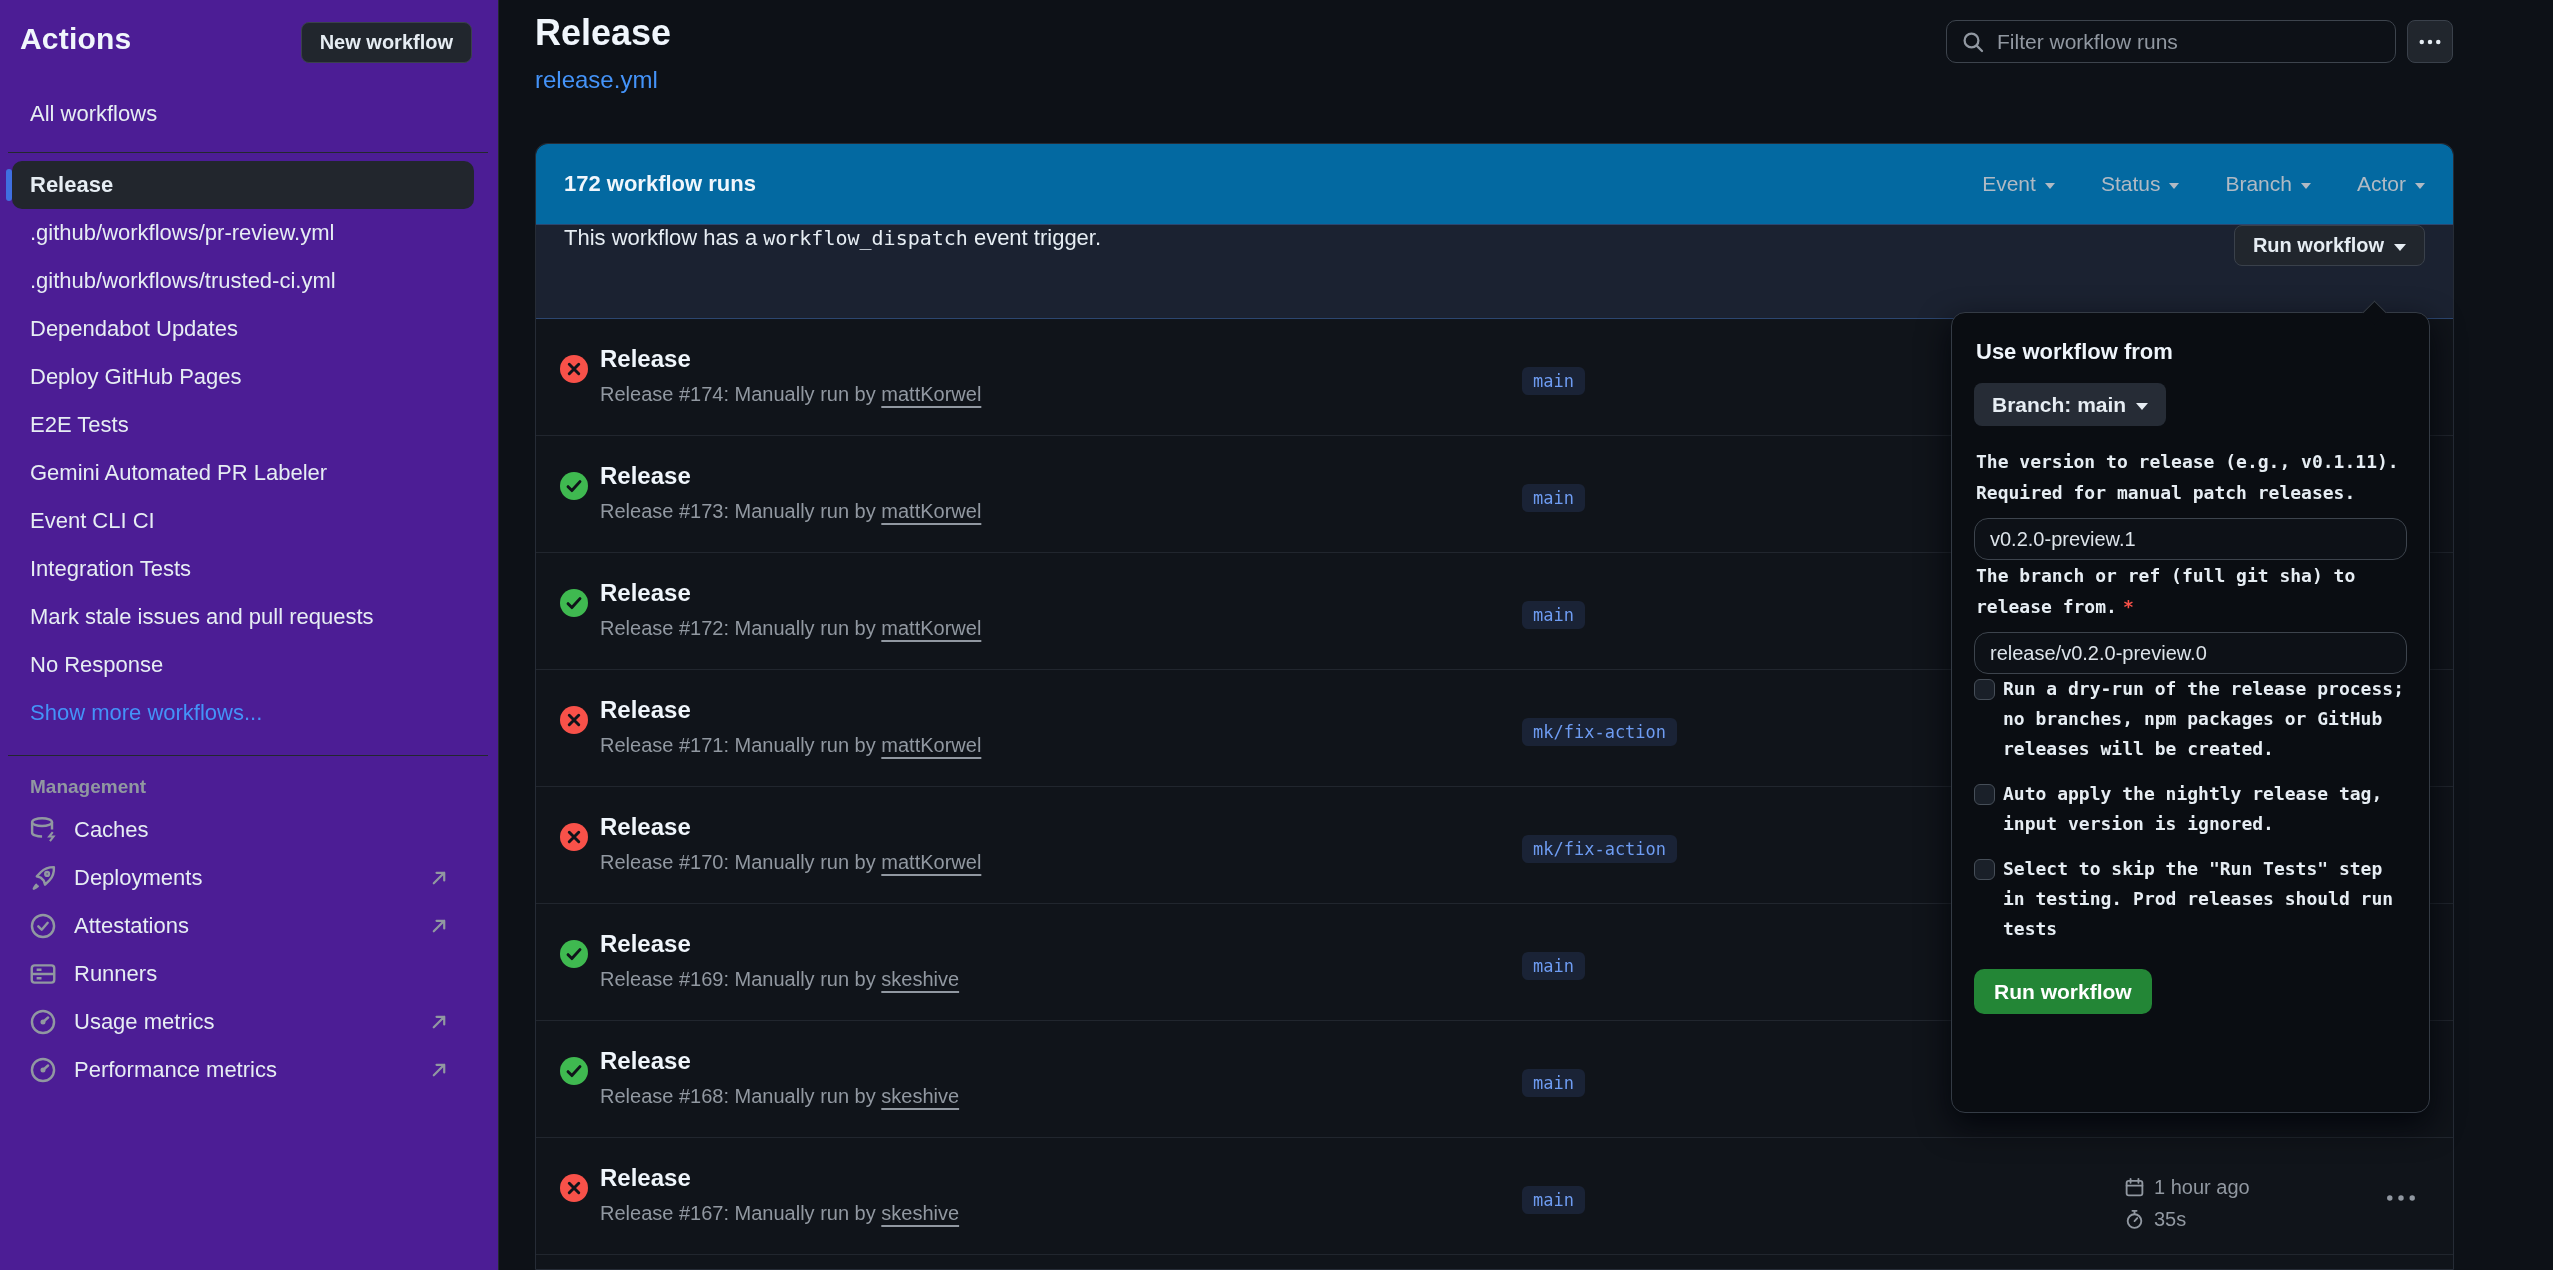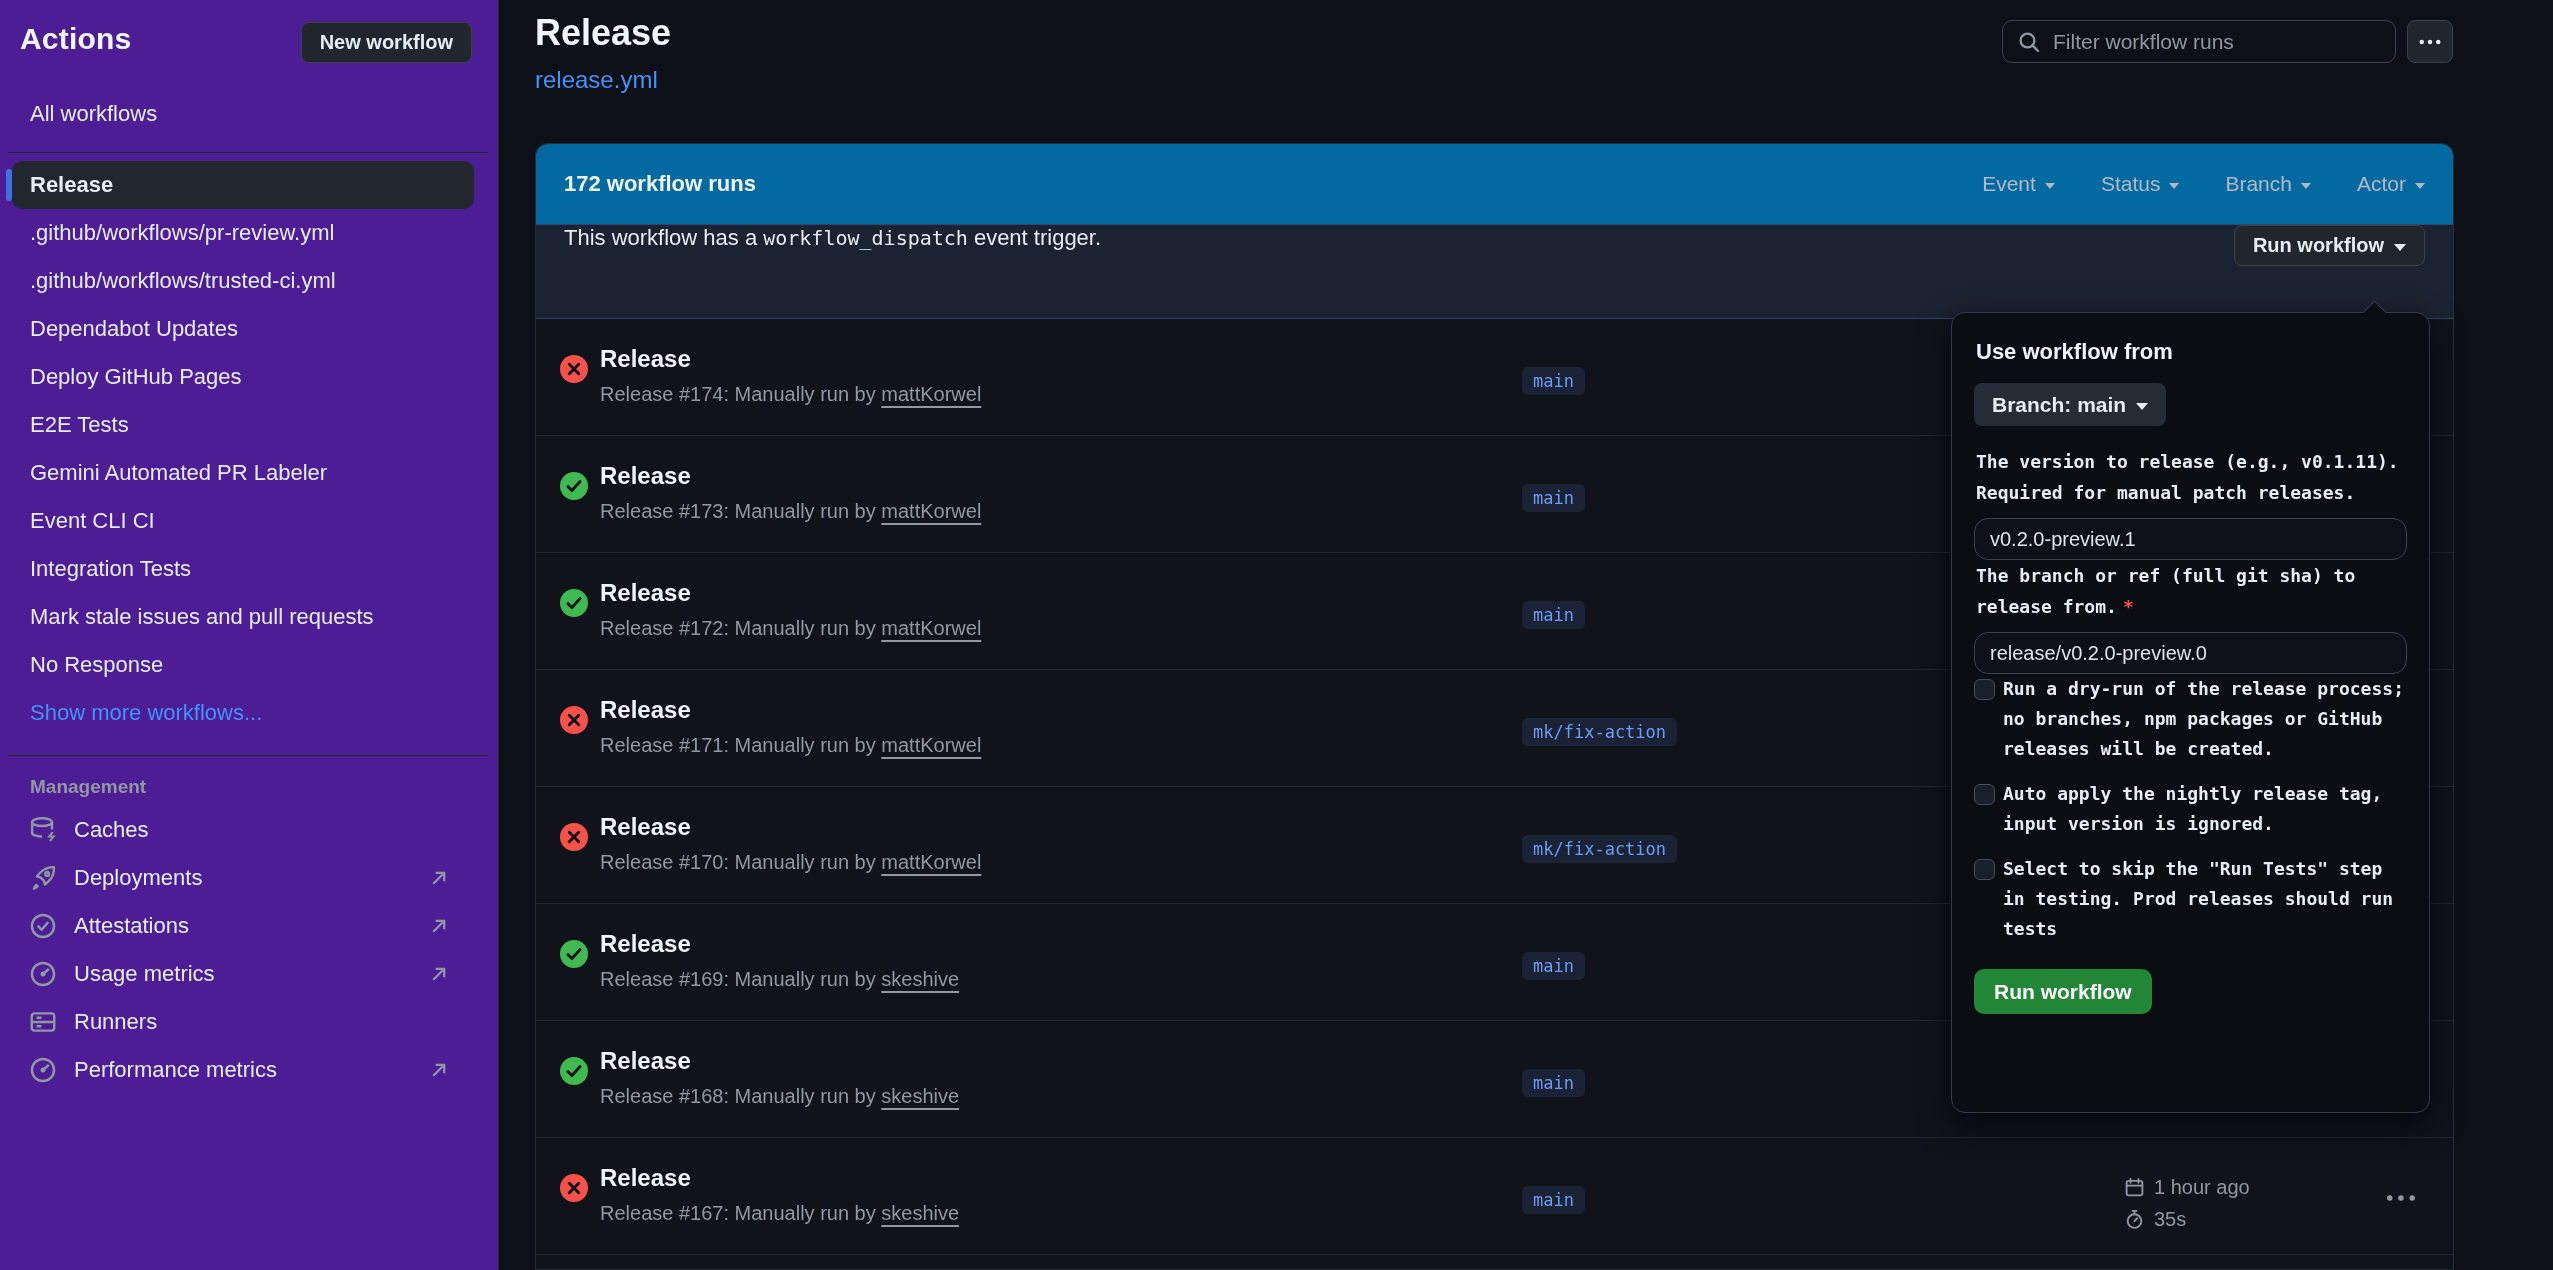--- a/index.html
+++ b/index.html
@@ -45,21 +45,21 @@
   .mg-icon svg { width:30px; height:30px; }
   .ext { display:none; position:absolute; right:24px; top:13px; width:22px; height:22px; color:#9198a1; }
   .ext svg { width:22px; height:22px; }
   .sb-item.has-ext .ext { display:block; }
 
   
   .main { position:absolute; left:499px; top:0; width:2054px; height:1270px; }
   .page-title { position:absolute; left:36px; top:12px; font-size:36px; font-weight:600; color:#f0f6fc; }
   .file-link { position:absolute; left:36px; top:66px; font-size:24px; color:#4493f8; text-decoration:none; cursor:pointer; }
   .filter-box {
-    position:absolute; top:20px; right:157px; width:394px; height:43px;
+    position:absolute; top:20px; right:157px; width:450px; height:43px;
     border:1px solid #3d444d; border-radius:10px; display:flex; align-items:center;
     padding:0 14px; gap:12px; color:#9198a1; background:#0d1117;
   }
   .filter-box svg { width:24px; height:24px; flex:none; }
   .filter-box input {
     background:transparent; border:none; outline:none; width:100%;
     font-size:21px; color:#e6edf3; font-family:inherit;
   }
   .filter-box input::placeholder { color:#9198a1; }
   .kebab-btn {
@@ -247,44 +247,44 @@
             <path d="M5.5 8.2l1.8 1.8 3.2-3.7"></path>
           </svg>
         </span>
     <span class="sb-label">Attestations</span>
     <span class="ext">
       <svg viewBox="0 0 16 16" fill="none" stroke="currentColor" stroke-width="1.6" stroke-linecap="round" stroke-linejoin="round">
             <path d="M4.2 11.8L11.8 4.2M6.2 4.2h5.6v5.6"></path>
           </svg>
     </span>
   </div>
+      <div class="sb-item mg">
+    <span class="mg-icon">
+          <svg viewBox="0 0 16 16" fill="none" stroke="currentColor" stroke-width="1.3">
+            <rect x="2" y="3.4" width="12" height="9.2" rx="1.5"></rect>
+            <path d="M2 8h12M4.6 5.7h2.6M4.6 10.3h2.6"></path>
+          </svg>
+        </span>
+    <span class="sb-label">Runners</span>
+
+  </div>
       <div class="sb-item mg has-ext">
     <span class="mg-icon">
           <svg viewBox="0 0 16 16" fill="none" stroke="currentColor" stroke-width="1.3" stroke-linecap="round">
             <circle cx="8" cy="8" r="5.9"></circle>
             <path d="M8 8l2.7-2.4"></path>
             <circle cx="8" cy="8" r=".7" fill="currentColor"></circle>
           </svg>
         </span>
     <span class="sb-label">Usage metrics</span>
     <span class="ext">
       <svg viewBox="0 0 16 16" fill="none" stroke="currentColor" stroke-width="1.6" stroke-linecap="round" stroke-linejoin="round">
             <path d="M4.2 11.8L11.8 4.2M6.2 4.2h5.6v5.6"></path>
           </svg>
     </span>
-  </div>
-      <div class="sb-item mg">
-    <span class="mg-icon">
-          <svg viewBox="0 0 16 16" fill="none" stroke="currentColor" stroke-width="1.3">
-            <rect x="2" y="3.4" width="12" height="9.2" rx="1.5"></rect>
-            <path d="M2 8h12M4.6 5.7h2.6M4.6 10.3h2.6"></path>
-          </svg>
-        </span>
-    <span class="sb-label">Runners</span>
-
   </div>
       <div class="sb-item mg has-ext">
     <span class="mg-icon">
           <svg viewBox="0 0 16 16" fill="none" stroke="currentColor" stroke-width="1.3" stroke-linecap="round">
             <circle cx="8" cy="8" r="5.9"></circle>
             <path d="M8 8l2.7-2.4"></path>
             <circle cx="8" cy="8" r=".7" fill="currentColor"></circle>
           </svg>
         </span>
     <span class="sb-label">Performance metrics</span>

